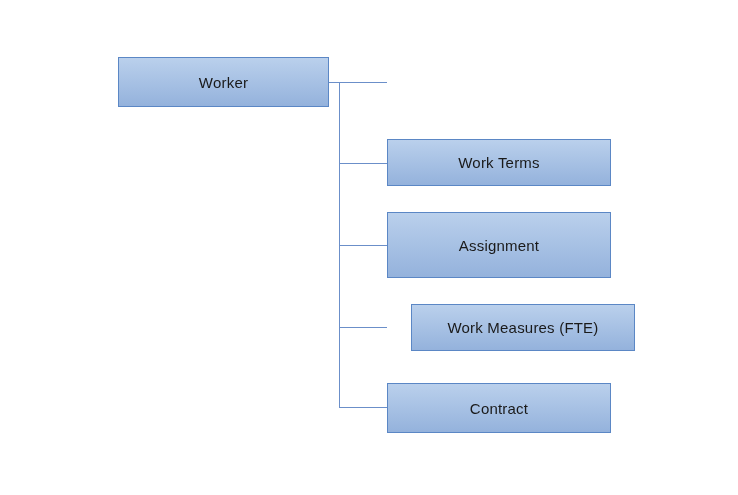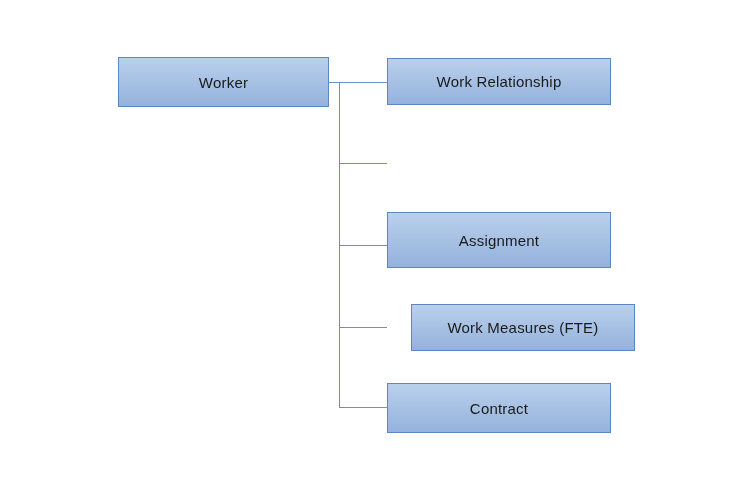--- a/index.html
+++ b/index.html
@@ -33,21 +33,21 @@
   }
   .connector {
     position: absolute;
     background: var(--line, #6b8fc9);
     z-index: 1;
   }
   
   #node-worker        { left: 94px;  top: 57px;  width: 211px; height: 50px; margin-left: 24px; }
   #node-child-0       { left: 387px; top: 58px;  width: 224px; height: 47px; }
   #node-child-1       { left: 387px; top: 139px; width: 224px; height: 47px; }
-  #node-child-2       { left: 387px; top: 212px; width: 224px; height: 56px; }
+  #node-child-2       { left: 387px; top: 212px; width: 224px; height: 66px; }
   #node-child-3       { left: 387px; top: 304px; width: 224px; height: 47px; margin-left: 24px; }
   #node-child-4       { left: 387px; top: 383px; width: 224px; height: 50px; }
 
   #connector-root     { left: 305px; top: 82px;  width: 82px;  height: 1px; }
   #connector-trunk    { left: 339px; top: 82px;  width: 1px;   height: 325px; }
   #connector-branch-1 { left: 339px; top: 163px; width: 48px;  height: 1px; }
   #connector-branch-2 { left: 339px; top: 245px; width: 48px;  height: 1px; }
   #connector-branch-3 { left: 339px; top: 327px; width: 48px;  height: 1px; }
   #connector-branch-4 { left: 339px; top: 407px; width: 48px;  height: 1px; }
 </style>
@@ -60,24 +60,24 @@
   <div class="connector" id="connector-trunk"></div>
   <div class="connector" id="connector-branch-1"></div>
   <div class="connector" id="connector-branch-2"></div>
   <div class="connector" id="connector-branch-3"></div>
   <div class="connector" id="connector-branch-4"></div>
 
   <div class="node" id="node-worker">
     <span class="label">Worker</span>
   </div>
 
-  <div class="node" id="node-child-0">
-    <span class="label">Work Relationship</span>
+
+  <div class="node" id="node-child-1">
+    <span class="label">Work Terms</span>
   </div>
-
 
   <div class="node" id="node-child-2">
     <span class="label">Assignment</span>
   </div>
 
   <div class="node" id="node-child-3">
     <span class="label">Work Measures (FTE)</span>
   </div>
 
   <div class="node" id="node-child-4">

